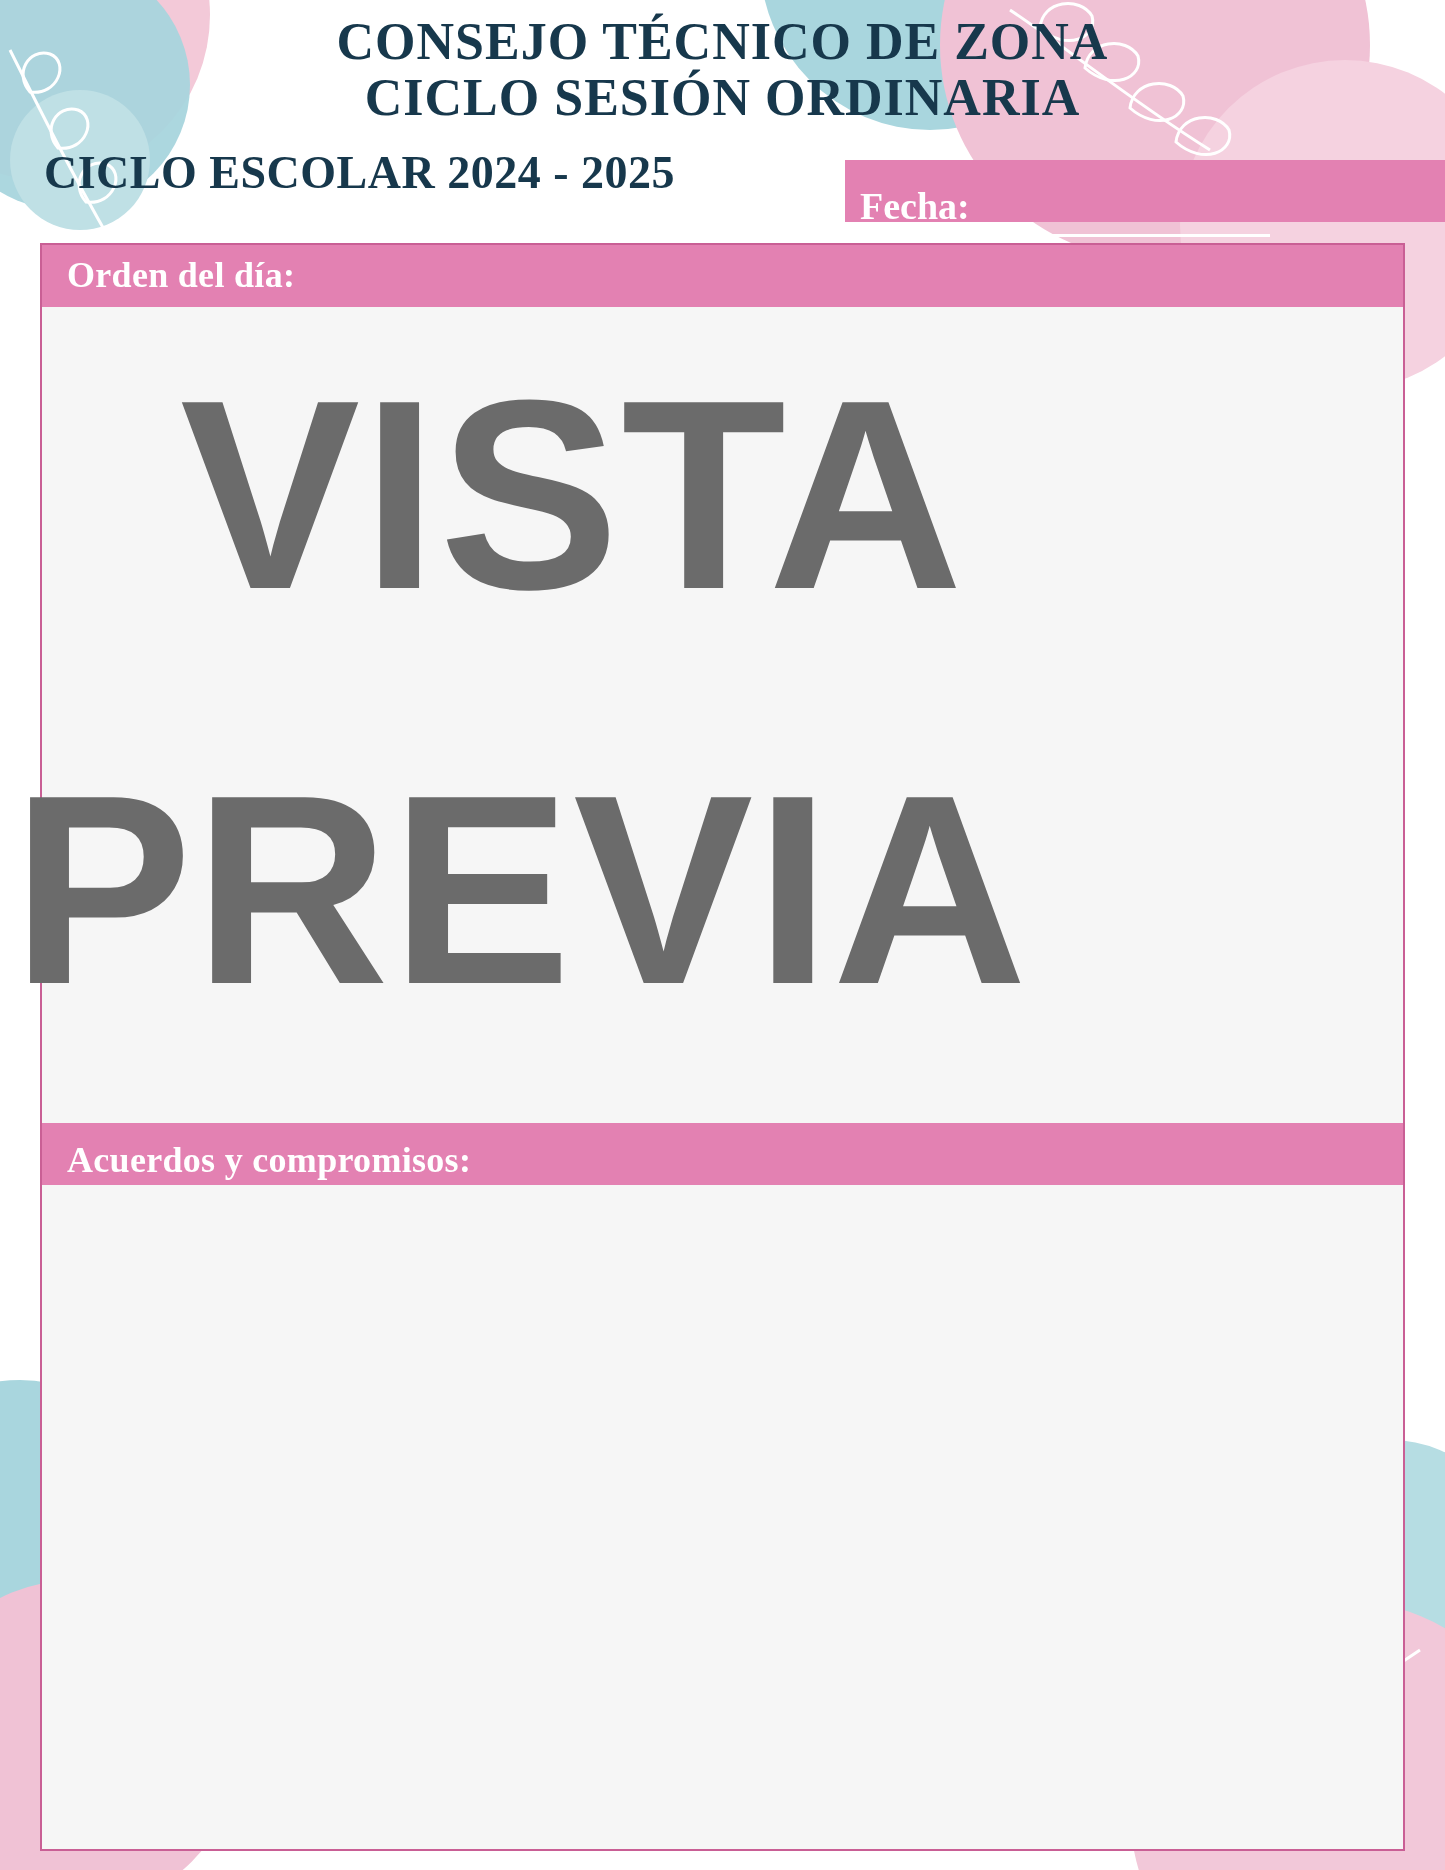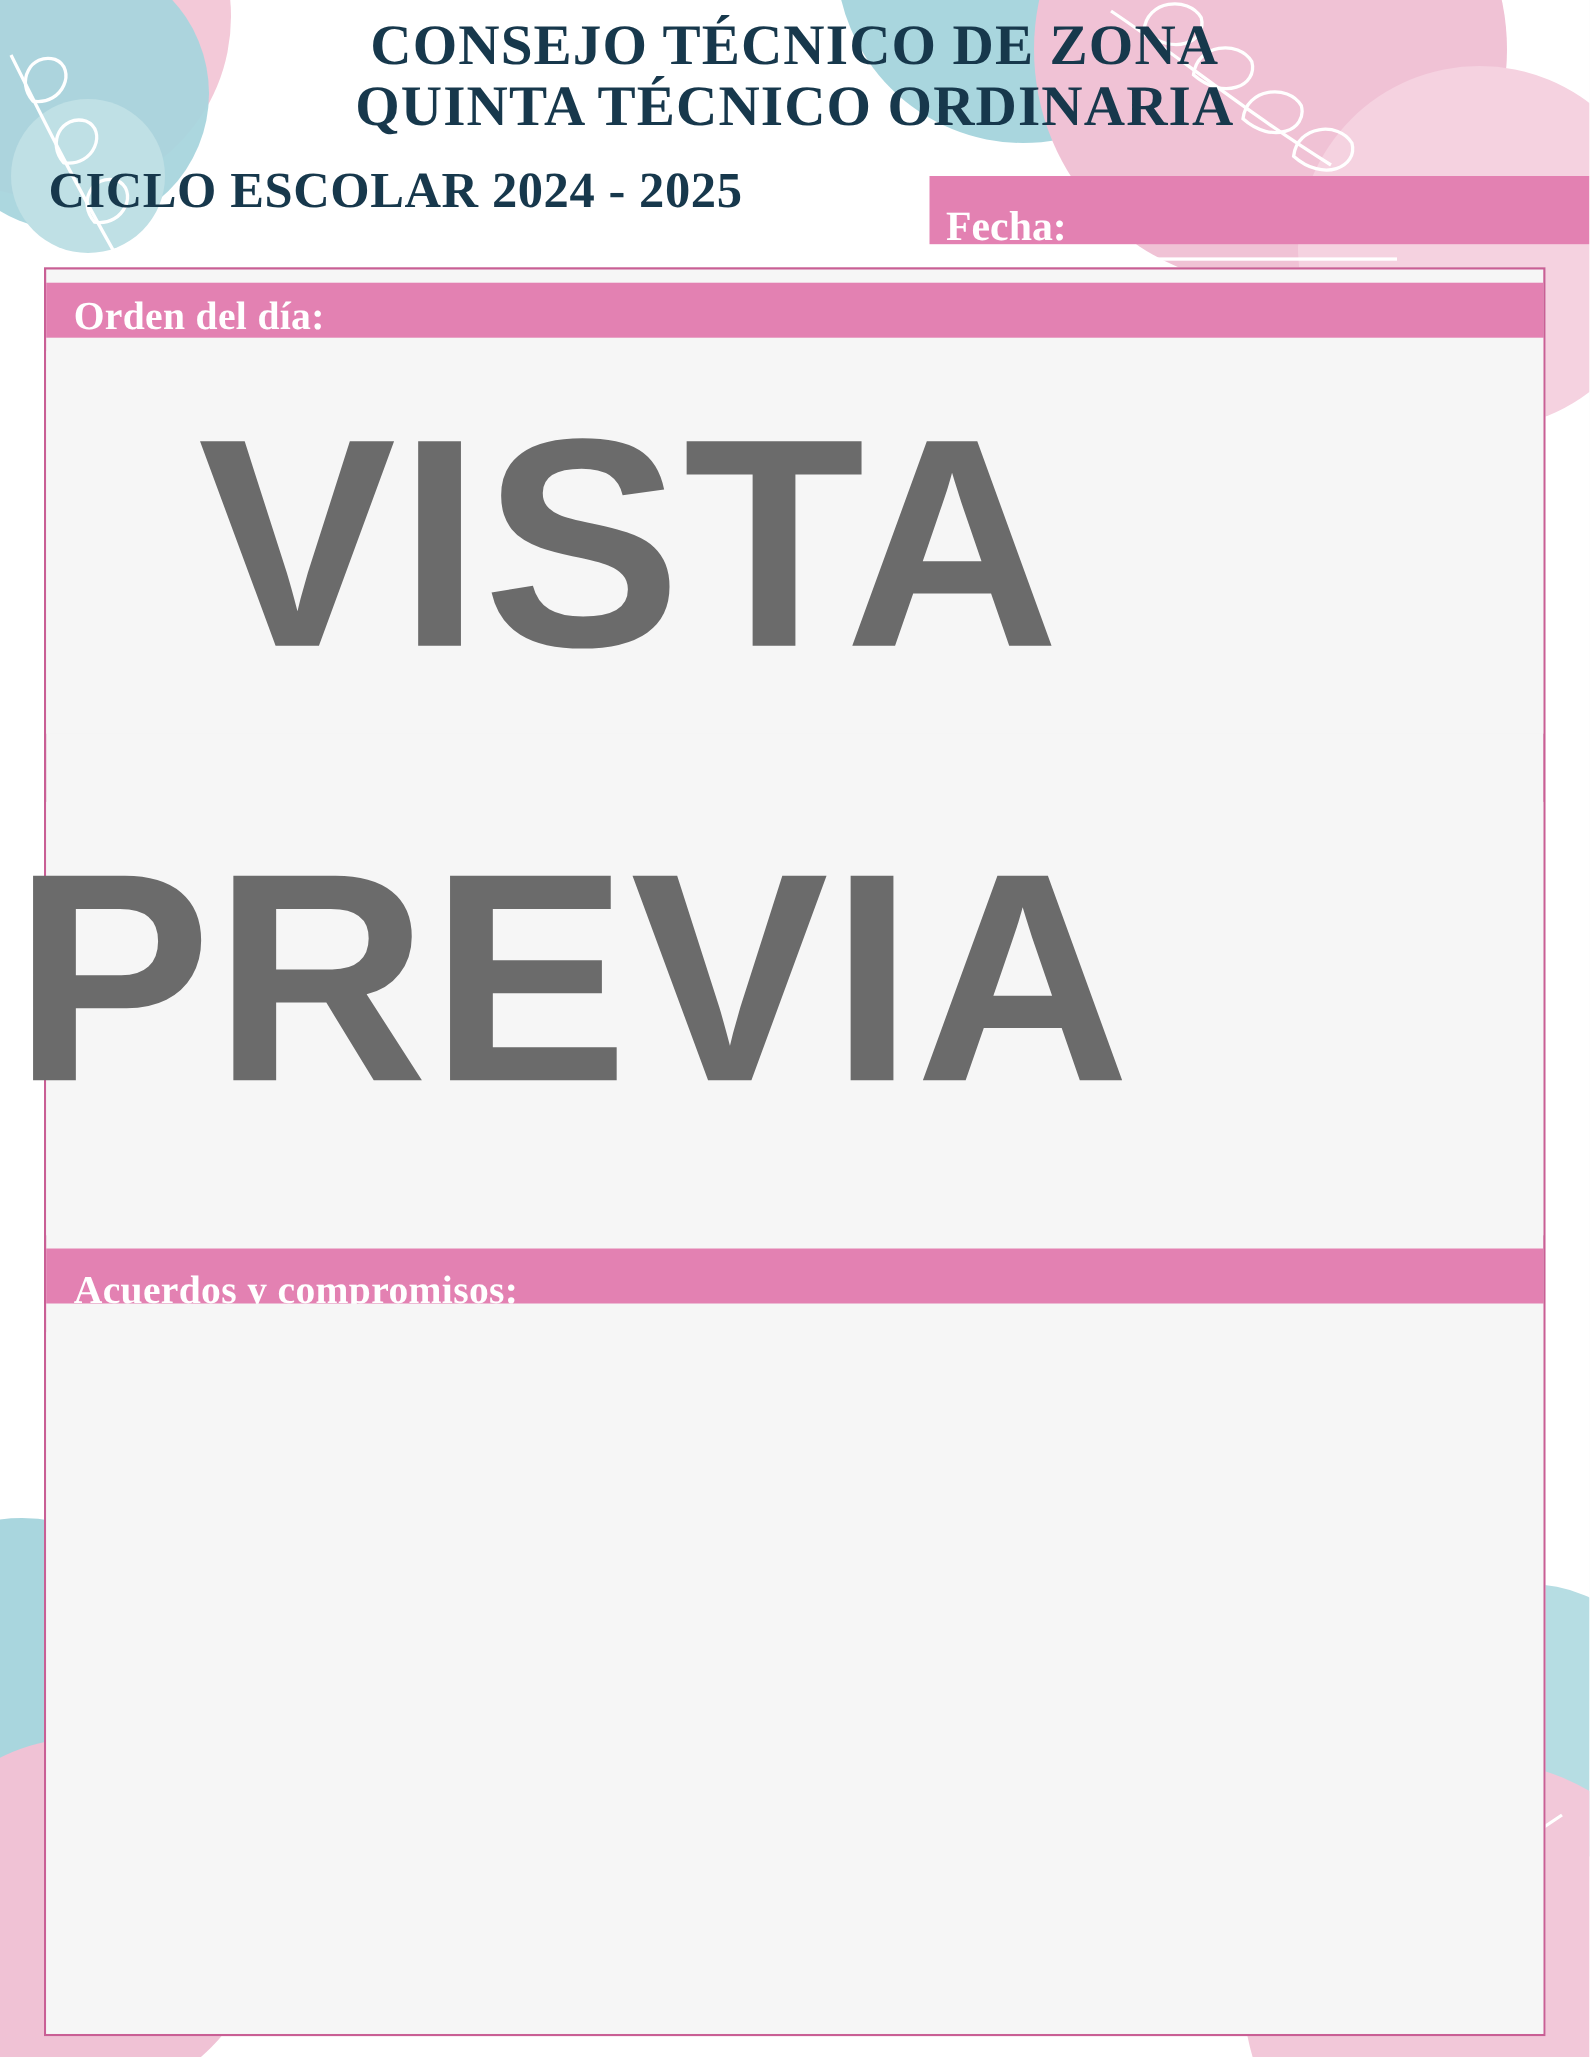--- a/index.html
+++ b/index.html
@@ -135,21 +135,20 @@
     background: #f6f6f6;
     box-sizing: border-box;
   }
 
   .section-bar {
     position: absolute;
     left: 0;
     width: 100%;
     background: #e381b2;
     box-sizing: border-box;
-    margin-top: 12px;
   }
   .section-bar span {
     position: absolute;
     left: 25px;
     top: 50%;
     transform: translateY(-52%);
     color: #ffffff;
     font-family: "Liberation Serif", serif;
     font-weight: bold;
     font-size: 36px;
@@ -231,21 +230,21 @@
     <g fill="none" stroke="#ffffff" stroke-width="3">
       <path d="M10 10 C40 70 70 130 110 200"></path>
       <path d="M30 52 C14 34 28 8 50 14 C70 22 58 56 30 52 Z"></path>
       <path d="M58 108 C42 90 56 64 78 70 C98 78 86 112 58 108 Z"></path>
       <path d="M86 162 C70 144 84 118 106 124 C126 132 114 166 86 162 Z"></path>
     </g>
   </svg>
 
   <div class="header-title">
     <span>CONSEJO TÉCNICO DE ZONA</span>
-    <span class="line2">QUINTA TÉCNICO ORDINARIA</span>
+    <span class="line2">CICLO SESIÓN ORDINARIA</span>
   </div>
 
   <div class="cycle">CICLO ESCOLAR 2024 - 2025</div>
 
   <div class="fecha-bar"></div>
   <div class="fecha-label">Fecha:</div>
   <div class="fecha-rule"></div>
 
   <div class="doc-frame">
 

